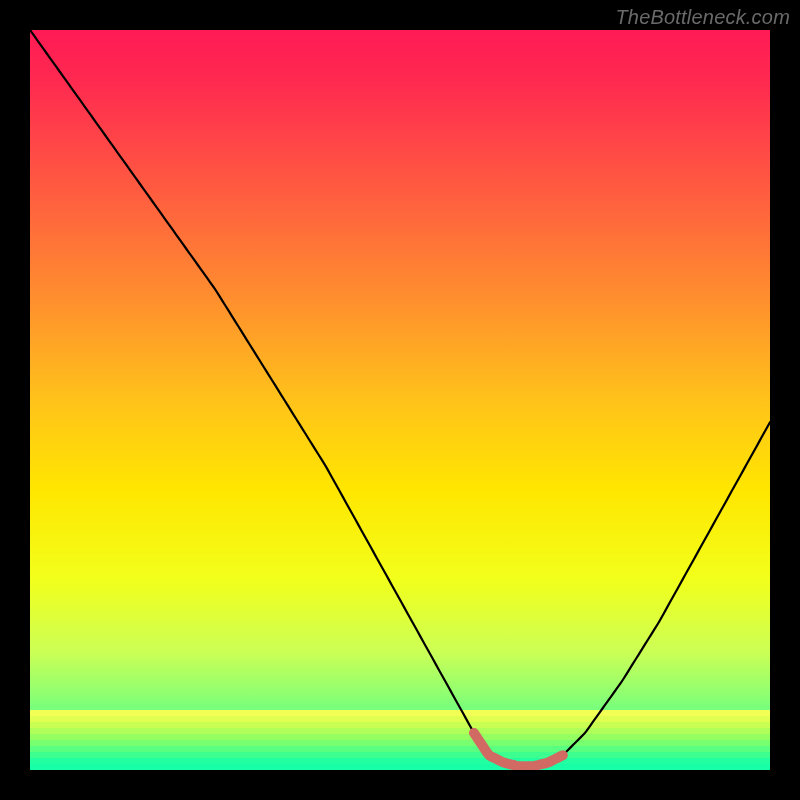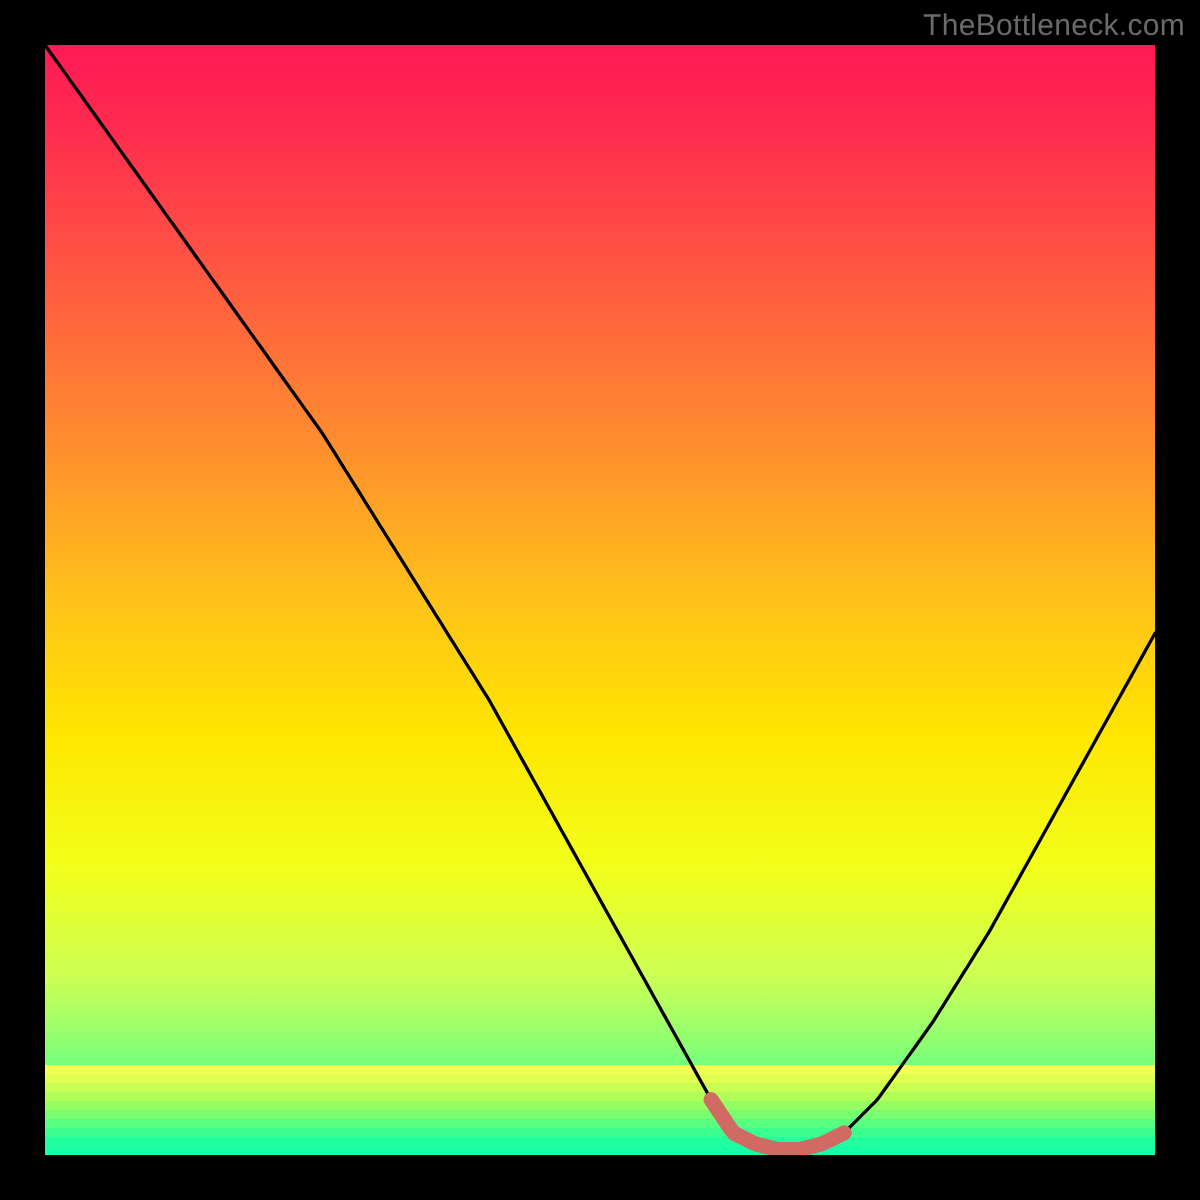--- a/index.html
+++ b/index.html
@@ -32,20 +32,21 @@
   }
   .watermark {
     position: absolute;
     top: 6px;
     right: 10px;
     font-family: Arial, Helvetica, sans-serif;
     font-size: 20px;
     color: #6a6a6a;
     letter-spacing: 0.2px;
     user-select: none;
+    font-style: italic;
   }
   svg {
     position: absolute;
     left: 0;
     top: 0;
   }
 </style>
 </head>
 <body>
 

